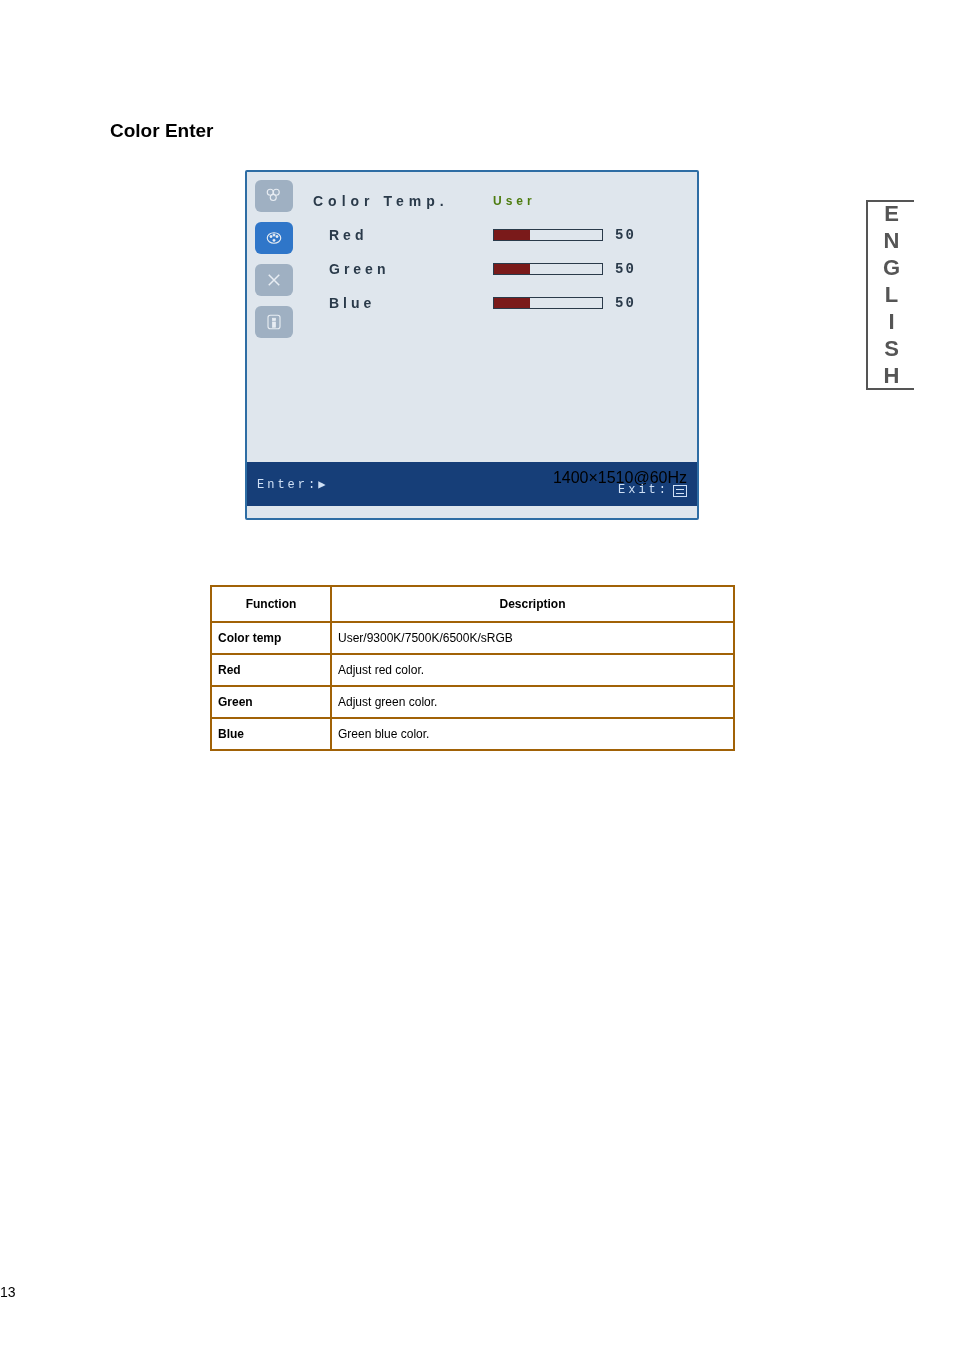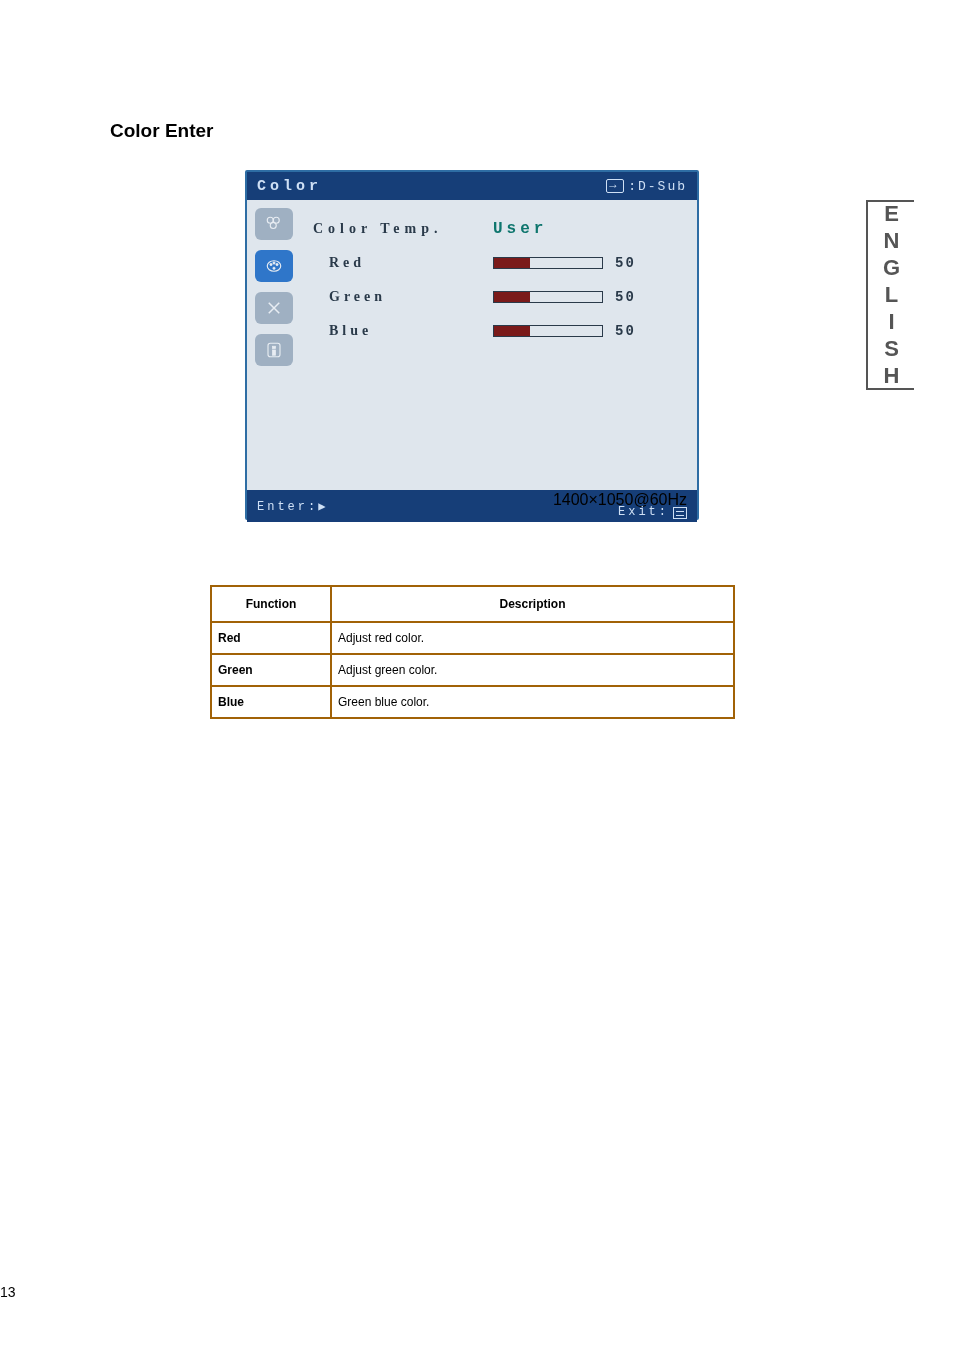--- a/index.html
+++ b/index.html
@@ -25,29 +25,29 @@
   .src-icon::after { content: "→"; position: absolute; left: 2px; top: -2px; color: #cfe0f5; font-size: 12px; }
 
   .osd-body { display: flex; height: calc(100% - 56px); }
   .osd-sidebar { width: 60px; padding: 8px 0 0 8px; display: flex; flex-direction: column; gap: 10px; }
   .osd-icon { width: 38px; height: 32px; border-radius: 6px; background: #9fb0c2; display: flex; align-items: center; justify-content: center; color: #e8edf3; }
   .osd-icon.sel { background: #2f76c9; }
   .osd-icon svg { width: 20px; height: 18px; fill: currentColor; stroke: currentColor; }
 
   .osd-list { flex: 1; padding: 12px 16px 0 6px; }
   .osd-row { display: flex; align-items: center; height: 34px; }
-  .osd-label { width: 180px; font-family: Liberation Serif, serif; font-size: 14px; letter-spacing: 5px; color: #2a3a4a; font-weight: bold; }
+  .osd-label { width: 180px; font-family: Liberation Sans, sans-serif; font-size: 14px; letter-spacing: 5px; color: #2a3a4a; font-weight: bold; }
   .osd-label.sub { padding-left: 16px; letter-spacing: 4px; }
-  .osd-value { font-family: Liberation Mono, monospace; font-size: 16px; letter-spacing: 4px; color: #0f766e; font-weight: bold; }
+  .osd-value { font-family: Liberation Sans, sans-serif; font-size: 12px; letter-spacing: 4px; color: #4d7c0f; font-weight: bold; }
   .osd-bar-wrap { display: flex; align-items: center; gap: 12px; }
   .osd-bar { width: 110px; height: 12px; border: 1px solid #2a3a4a; background: #dfe6ed; position: relative; }
   .osd-bar-fill { position: absolute; left: 0; top: 0; bottom: 0; background: #7a1a1a; }
   .osd-num { font-family: "Courier New", monospace; font-size: 14px; letter-spacing: 2px; color: #2a3a4a; font-weight: bold; width: 28px; text-align: left; }
 
-  .osd-footer { height: 32px; background: #163e78; display: flex; align-items: center; justify-content: space-between; padding: 4px 10px; }
+  .osd-footer { height: 44px; background: #163e78; display: flex; align-items: center; justify-content: space-between; padding: 4px 10px; }
   .osd-foot-left, .osd-foot-right { color: #cfe0f5; font-family: "Courier New", monospace; font-size: 12px; letter-spacing: 3px; display: flex; align-items: center; gap: 4px; }
   .osd-foot-right-col { display: flex; flex-direction: column; align-items: flex-end; line-height: 13px; }
   .exit-icon { display: inline-block; width: 14px; height: 12px; border: 1px solid #cfe0f5; position: relative; }
   .exit-icon::before, .exit-icon::after { content: ""; position: absolute; left: 2px; right: 2px; height: 1px; background: #cfe0f5; }
   .exit-icon::before { top: 3px; } .exit-icon::after { top: 7px; }
 
   
   .tbl { position: absolute; left: 210px; top: 585px; width: 525px; border-collapse: collapse; }
   .tbl th, .tbl td { border: 2px solid #a16207; font-size: 12px; margin-left: 14px; }
   .tbl th { padding: 10px 8px; text-align: center; font-weight: bold; background: #fff; }
@@ -61,27 +61,20 @@
   .pagenum { position: absolute; left: 0; right: 0; bottom: 50px; text-align: left; font-size: 14px; }
 </style>
 </head>
 <body>
 
 <div class="page">
 
   <div class="heading">Color Enter</div>
 
   <div class="osd">
-    <div class="osd-header">
-      <span class="osd-title">Color</span>
-      <span class="osd-src">
-        <span class="src-icon"></span>
-        <span>:D-Sub</span>
-      </span>
-    </div>
 
     <div class="osd-body">
       <div class="osd-sidebar">
         <div class="osd-icon">
           <svg viewBox="0 0 24 24">
               <circle cx="7" cy="7" r="4" fill="none" stroke-width="1.5"></circle>
               <circle cx="15" cy="7" r="4" fill="none" stroke-width="1.5"></circle>
               <circle cx="11" cy="14" r="4" fill="none" stroke-width="1.5"></circle>
             </svg>
         </div>
@@ -139,37 +132,41 @@
               </span>
             <span class="osd-num">50</span>
           </span>
         </div>
       </div>
     </div>
 
     <div class="osd-footer">
       <span class="osd-foot-left">Enter:▶</span>
       <span class="osd-foot-right-col">
-        <span>1400×1050@60Hz</span>
+        <span>1400×1510@60Hz</span>
         <span class="osd-foot-right">
           <span>Exit:</span>
           <span class="exit-icon"></span>
         </span>
       </span>
     </div>
   </div>
 
   <table class="tbl">
     <thead>
       <tr>
         <th class="col-func">Function</th>
         <th>Description</th>
       </tr>
     </thead>
     <tbody>
+      <tr>
+        <td class="col-func">Color temp</td>
+        <td>User/9300K/7500K/6500K/sRGB</td>
+      </tr>
       <tr>
         <td class="col-func">Red</td>
         <td>Adjust red color.</td>
       </tr>
       <tr>
         <td class="col-func">Green</td>
         <td>Adjust green color.</td>
       </tr>
       <tr>
         <td class="col-func">Blue</td>

